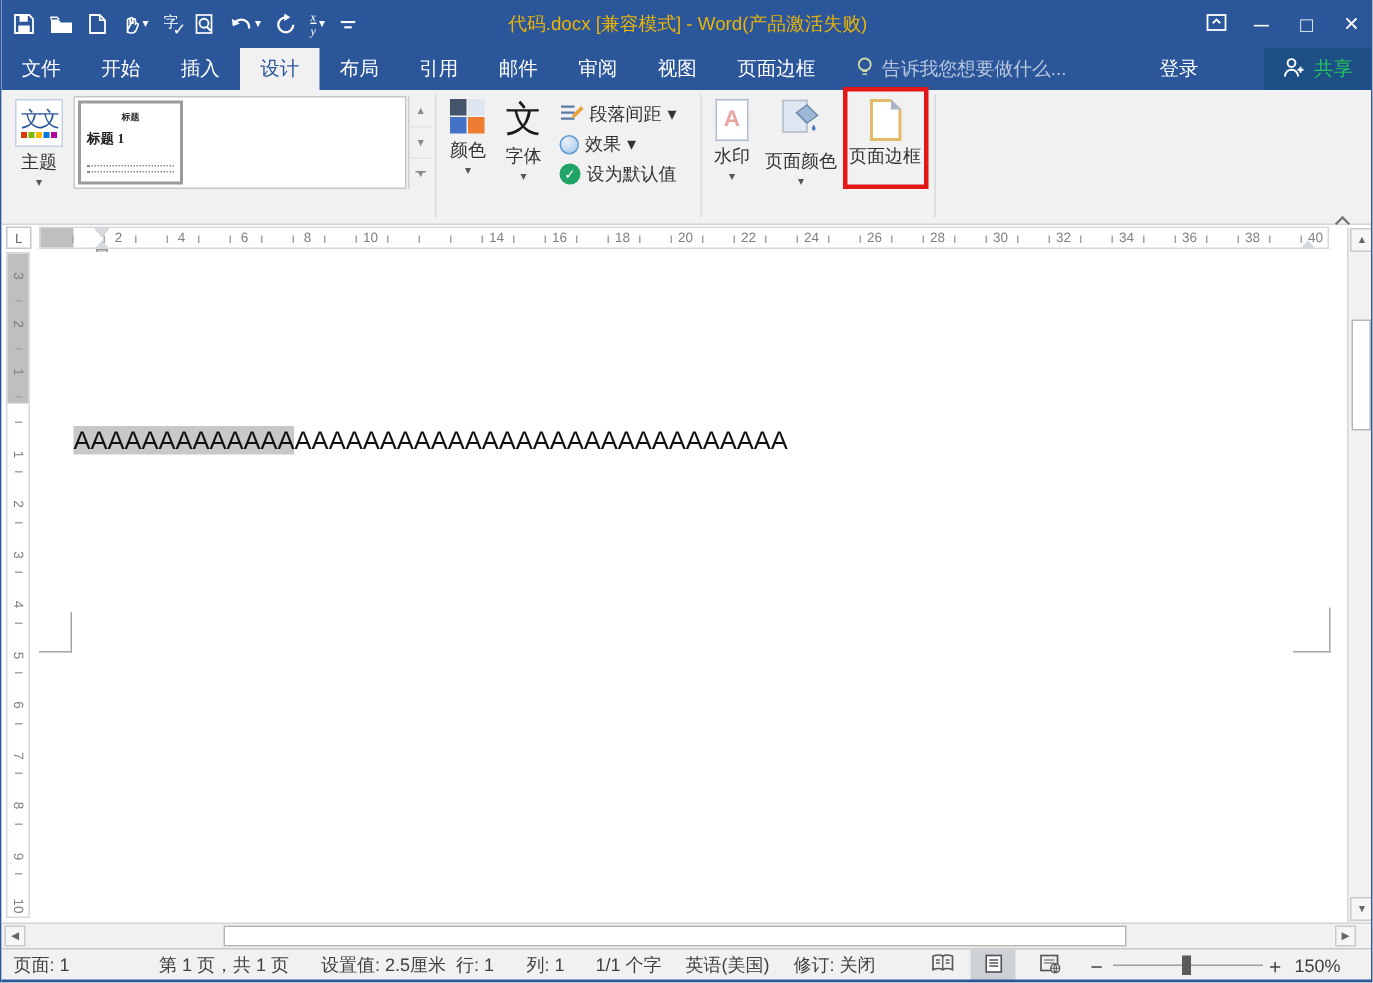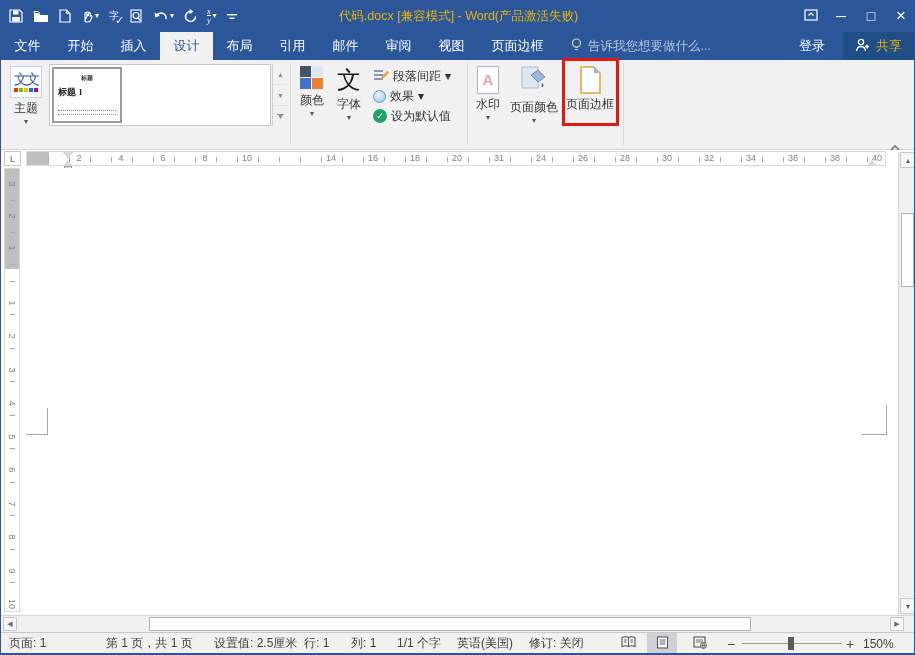--- a/index.html
+++ b/index.html
@@ -18,22 +18,22 @@
   .winctl { position:absolute; right:0; top:0; height:32px; display:flex; align-items:center; }
   .winctl .wbtn { width:30px; height:32px; display:flex; align-items:center; justify-content:center; color:#fff; font-size:14px; }
 
   
   .tabrow { position:absolute; left:0; top:32px; width:915px; height:28px; background:#2b579a; display:flex; align-items:stretch; }
   .tab { color:#fff; font-size:13px; padding:0 13.5px; display:flex; align-items:center; }
   .tab.active { background:#f1f1f2; color:#2b579a; }
   .tellme { display:flex; align-items:center; gap:6px; color:#b9c7de; font-size:12.5px; padding-left:14px; }
   .tabrow-right { position:absolute; right:0; top:32px; height:28px; display:flex; align-items:center; }
   .signin { color:#fff; font-size:13px; margin-right:18px; }
-  .share { background:#1e4e86; color:#eab308; font-size:13px; height:28px; padding:0 12px;
-           display:flex; align-items:center; gap:6px; }
+  .share { background:#1e4e86; color:#22c55e; font-size:13px; height:28px; padding:0 12px;
+           display:flex; align-items:center; gap:6px;margin-left:26px; }
 
   
   .ribbon { position:absolute; left:0; top:60px; width:915px; height:90px; background:#f1f1f2; border-bottom:1px solid #d4d4d4; }
   .rsep { position:absolute; top:3px; height:82px; width:1px; background:#d9d9da; }
   .grouplabel { position:absolute; top:76px; font-size:12px; color:#595959; text-align:center; }
   .bigbtn { position:absolute; top:2px; text-align:center; font-size:12px; color:#333; }
   .bigbtn .blabel { margin-top:2px; white-space:nowrap; }
   .bigbtn .barrow { font-size:8px; color:#555; line-height:9px; }
   .iconbox { margin:4px auto 0; display:flex; align-items:center; justify-content:center; }
 
@@ -371,21 +371,21 @@
     <span class="hnum" style="left: 52px;">2</span>
         <span class="hnum" style="left: 94px;">4</span>
         <span class="hnum" style="left: 136px;">6</span>
         <span class="hnum" style="left: 178px;">8</span>
         <span class="hnum" style="left: 220px;">10</span>
         <span class="hnum" style="left: 262px; margin-top: 16px;">12</span>
         <span class="hnum" style="left: 304px;">14</span>
         <span class="hnum" style="left: 346px;">16</span>
         <span class="hnum" style="left: 388px;">18</span>
         <span class="hnum" style="left: 430px;">20</span>
-        <span class="hnum" style="left: 472px;">31</span>
+        <span class="hnum" style="left: 472px;">22</span>
         <span class="hnum" style="left: 514px;">24</span>
         <span class="hnum" style="left: 556px;">26</span>
         <span class="hnum" style="left: 598px;">28</span>
         <span class="hnum" style="left: 640px;">30</span>
         <span class="hnum" style="left: 682px;">32</span>
         <span class="hnum" style="left: 724px;">34</span>
         <span class="hnum" style="left: 766px;">36</span>
         <span class="hnum" style="left: 808px;">38</span>
         <span class="hnum" style="left: 850px;">40</span>
         <span class="htick" style="left: 20.5px;"></span>
@@ -456,20 +456,23 @@
         <span class="vtick" style="top: 312.5px;"></span>
         <span class="vnum" style="top: 363px;">8</span>
         <span class="vtick" style="top: 346px;"></span>
         <span class="vnum" style="top: 396.5px;">9</span>
         <span class="vtick" style="top: 379.5px;"></span>
         <span class="vnum" style="top: 430px;">10</span>
         <span class="vtick" style="top: 413px;"></span>
       </div>
     <div class="crop-left"></div>
     <div class="crop-right"></div>
+    <div class="docline">
+      <span style="background:#c8c8c8;">AAAAAAAAAAAAA</span><span>AAAAAAAAAAAAAAAAAAAAAAAAAAAAA</span>
+    </div>
   </div>
 
   <div class="vscroll">
     <span class="sbtn" style="top:0;">▲</span>
     <div class="vthumb"></div>
     <span class="sbtn" style="top:446px;">▼</span>
   </div>
   <div class="hscroll">
     <span class="hbtn" style="left:2px;">◀</span>
     <div class="hthumb"></div>

